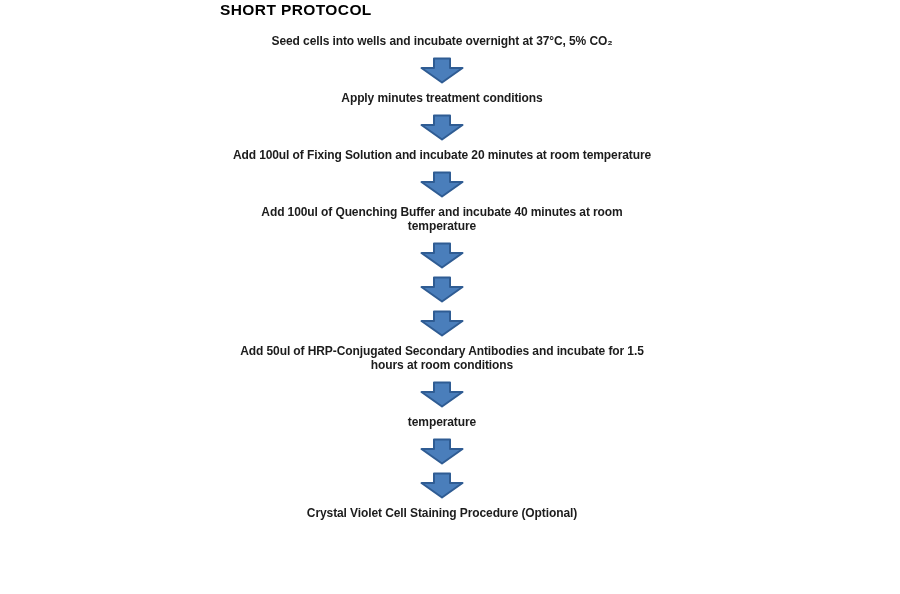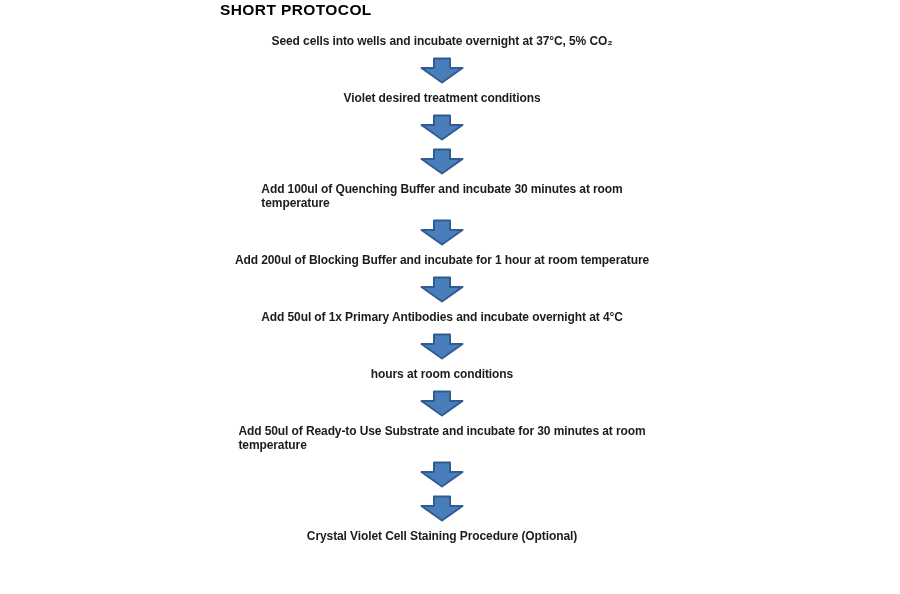--- a/index.html
+++ b/index.html
@@ -37,20 +37,21 @@
     width: 884px;
     display: flex;
     flex-direction: column;
     align-items: center;
   }
   .step {
     font-size: 12px;
     font-weight: bold;
     color: var(--step-color);
     line-height: 14px;
+    text-align: center;
     letter-spacing: -0.1px;
     margin-bottom: 9px;
     white-space: nowrap;
   }
   .arrow {
     display: block;
     margin-bottom: 7px;
   }
 </style>
 </head>
@@ -59,55 +60,52 @@
 <div class="page">
   <h1 class="title">SHORT PROTOCOL</h1>
   <div class="flow" id="flow">
       <div class="step">
         <div>Seed cells into wells and incubate overnight at 37°C, 5% CO₂</div>
       </div>
       <svg class="arrow" width="44" height="27" viewBox="0 0 44 27">
         <polygon points="14,1.5 30,1.5 30,11 42.5,11 22,25.5 1.5,11 14,11" fill="var(--arrow-fill)" stroke="var(--arrow-border)" stroke-width="2" stroke-linejoin="round"></polygon>
       </svg>
       <div class="step">
-        <div>Violet desired treatment conditions</div>
+        <div>Apply minutes treatment conditions</div>
+      </div>
+      <svg class="arrow" width="44" height="27" viewBox="0 0 44 27">
+        <polygon points="14,1.5 30,1.5 30,11 42.5,11 22,25.5 1.5,11 14,11" fill="var(--arrow-fill)" stroke="var(--arrow-border)" stroke-width="2" stroke-linejoin="round"></polygon>
+      </svg>
+      <div class="step">
+        <div>Add 100ul of Fixing Solution and incubate 20 minutes at room temperature</div>
+      </div>
+      <svg class="arrow" width="44" height="27" viewBox="0 0 44 27">
+        <polygon points="14,1.5 30,1.5 30,11 42.5,11 22,25.5 1.5,11 14,11" fill="var(--arrow-fill)" stroke="var(--arrow-border)" stroke-width="2" stroke-linejoin="round"></polygon>
+      </svg>
+      <div class="step">
+        <div>Add 100ul of Quenching Buffer and incubate 40 minutes at room</div>
+        <div>temperature</div>
       </div>
       <svg class="arrow" width="44" height="27" viewBox="0 0 44 27">
         <polygon points="14,1.5 30,1.5 30,11 42.5,11 22,25.5 1.5,11 14,11" fill="var(--arrow-fill)" stroke="var(--arrow-border)" stroke-width="2" stroke-linejoin="round"></polygon>
       </svg>
       <svg class="arrow" width="44" height="27" viewBox="0 0 44 27">
         <polygon points="14,1.5 30,1.5 30,11 42.5,11 22,25.5 1.5,11 14,11" fill="var(--arrow-fill)" stroke="var(--arrow-border)" stroke-width="2" stroke-linejoin="round"></polygon>
       </svg>
-      <div class="step">
-        <div>Add 100ul of Quenching Buffer and incubate 30 minutes at room</div>
-        <div>temperature</div>
-      </div>
       <svg class="arrow" width="44" height="27" viewBox="0 0 44 27">
         <polygon points="14,1.5 30,1.5 30,11 42.5,11 22,25.5 1.5,11 14,11" fill="var(--arrow-fill)" stroke="var(--arrow-border)" stroke-width="2" stroke-linejoin="round"></polygon>
       </svg>
       <div class="step">
-        <div>Add 200ul of Blocking Buffer and incubate for 1 hour at room temperature</div>
-      </div>
-      <svg class="arrow" width="44" height="27" viewBox="0 0 44 27">
-        <polygon points="14,1.5 30,1.5 30,11 42.5,11 22,25.5 1.5,11 14,11" fill="var(--arrow-fill)" stroke="var(--arrow-border)" stroke-width="2" stroke-linejoin="round"></polygon>
-      </svg>
-      <div class="step">
-        <div>Add 50ul of 1x Primary Antibodies and incubate overnight at 4°C</div>
-      </div>
-      <svg class="arrow" width="44" height="27" viewBox="0 0 44 27">
-        <polygon points="14,1.5 30,1.5 30,11 42.5,11 22,25.5 1.5,11 14,11" fill="var(--arrow-fill)" stroke="var(--arrow-border)" stroke-width="2" stroke-linejoin="round"></polygon>
-      </svg>
-      <div class="step">
+        <div>Add 50ul of HRP-Conjugated Secondary Antibodies and incubate for 1.5</div>
         <div>hours at room conditions</div>
       </div>
       <svg class="arrow" width="44" height="27" viewBox="0 0 44 27">
         <polygon points="14,1.5 30,1.5 30,11 42.5,11 22,25.5 1.5,11 14,11" fill="var(--arrow-fill)" stroke="var(--arrow-border)" stroke-width="2" stroke-linejoin="round"></polygon>
       </svg>
       <div class="step">
-        <div>Add 50ul of Ready-to Use Substrate and incubate for 30 minutes at room</div>
         <div>temperature</div>
       </div>
       <svg class="arrow" width="44" height="27" viewBox="0 0 44 27">
         <polygon points="14,1.5 30,1.5 30,11 42.5,11 22,25.5 1.5,11 14,11" fill="var(--arrow-fill)" stroke="var(--arrow-border)" stroke-width="2" stroke-linejoin="round"></polygon>
       </svg>
       <svg class="arrow" width="44" height="27" viewBox="0 0 44 27">
         <polygon points="14,1.5 30,1.5 30,11 42.5,11 22,25.5 1.5,11 14,11" fill="var(--arrow-fill)" stroke="var(--arrow-border)" stroke-width="2" stroke-linejoin="round"></polygon>
       </svg>
       <div class="step">
         <div>Crystal Violet Cell Staining Procedure (Optional)</div>

